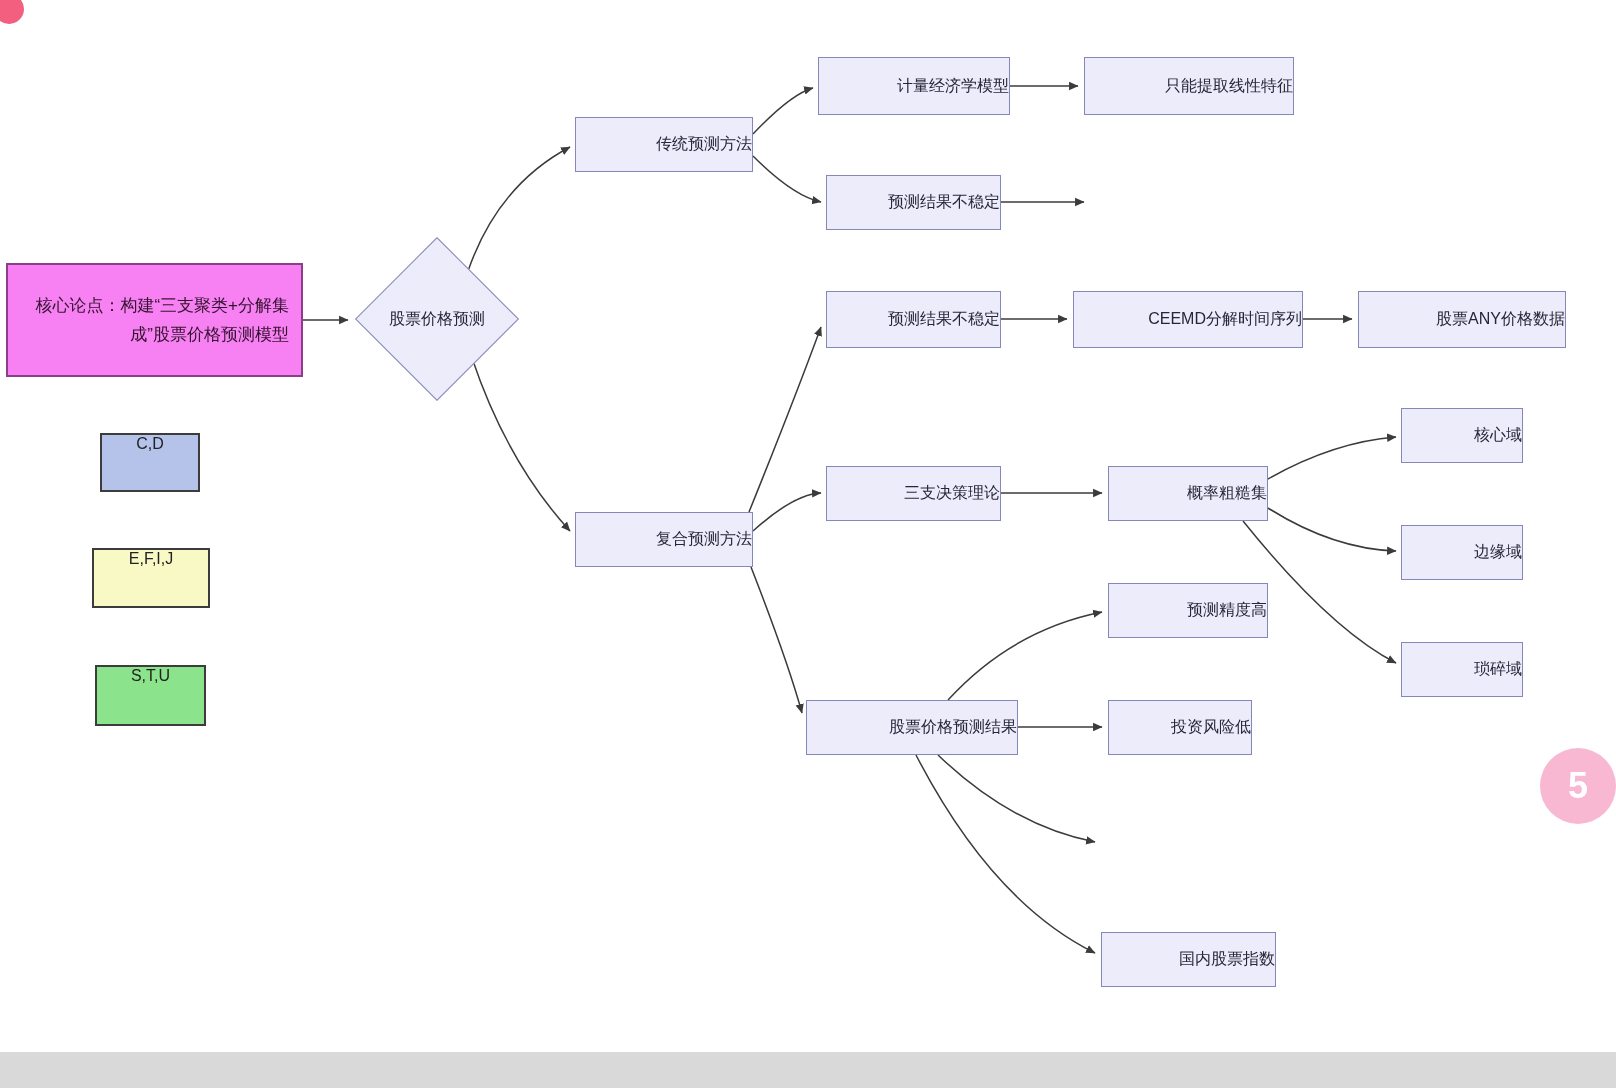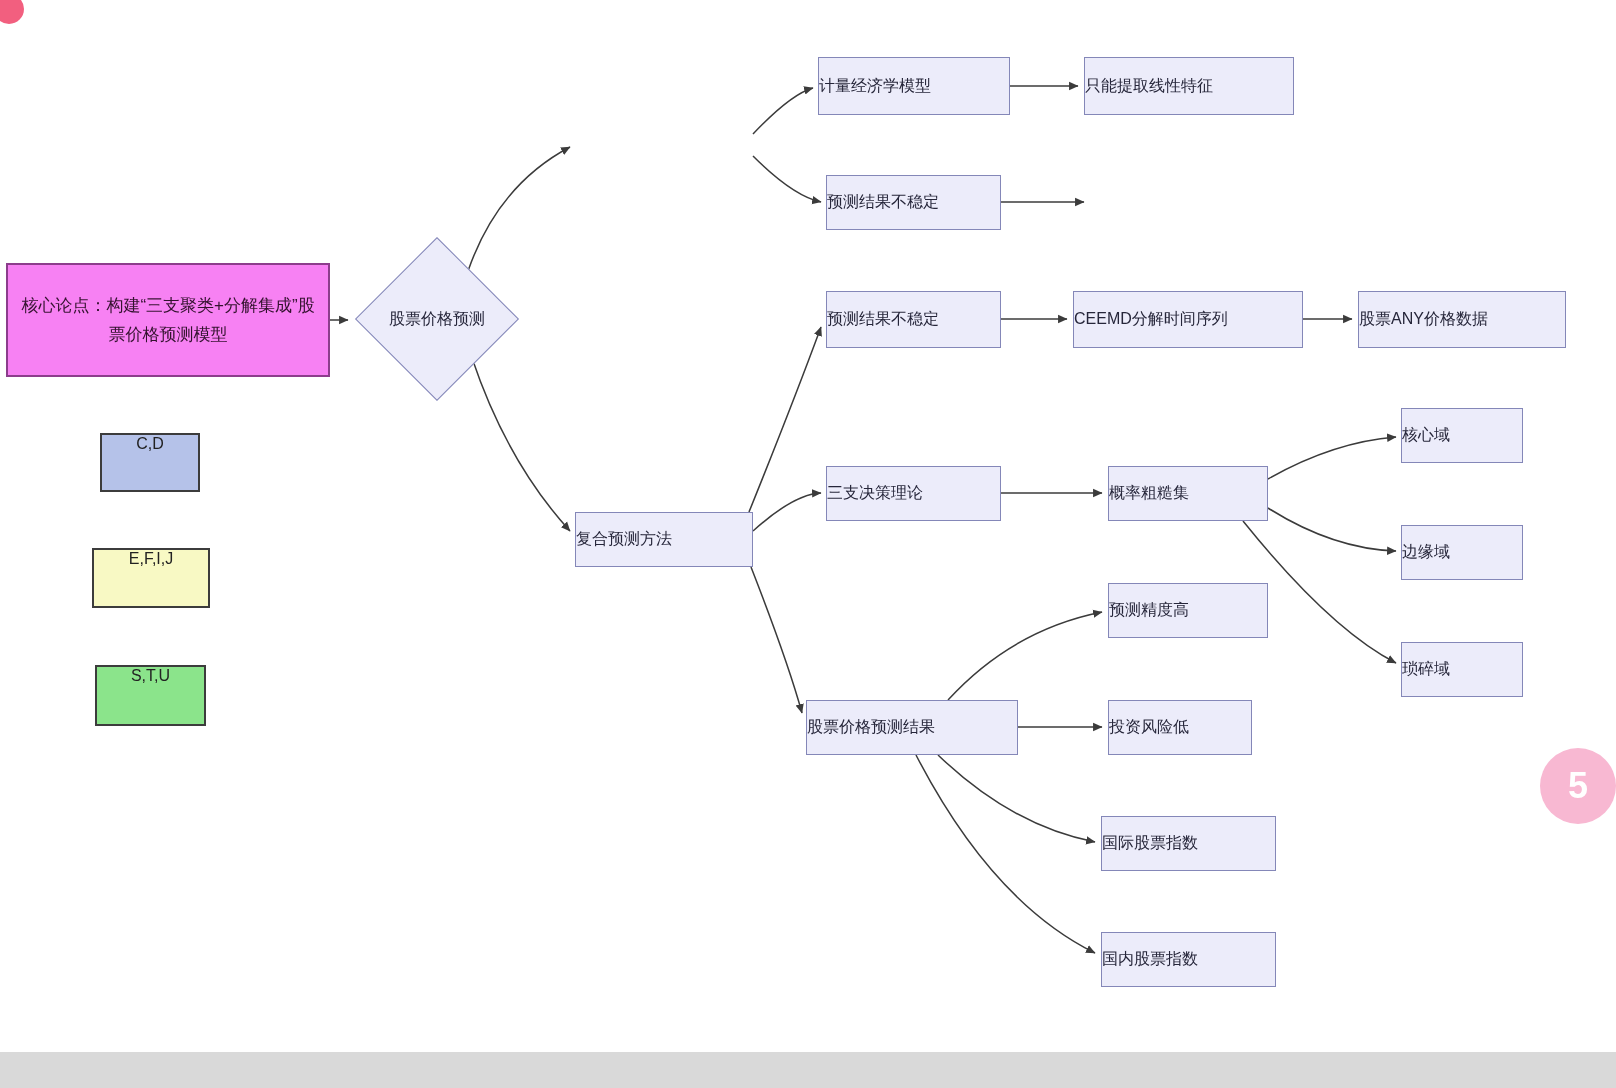--- a/index.html
+++ b/index.html
@@ -20,37 +20,37 @@
     width: 1616px; height: 1088px;
     pointer-events: none;
   }
 
   .node {
     position: absolute;
     background: #ececfa;
     border: 1.6px solid #8487b8;
     display: flex;
     align-items: center;
-    justify-content: flex-start;
+    justify-content: flex-end;
     text-align: center;
     font-size: 16px;
     color: #26263a;
     z-index: 2;
   }
 
   .root-box {
     position: absolute;
     left: 6px; top: 263px;
-    width: 324px; height: 114px;
+    width: 297px; height: 114px;
     background: #f781f3;
     border: 2px solid #8c3d8c;
     display: flex;
     align-items: center;
     justify-content: center;
-    text-align: center;
+    text-align: right;
     font-size: 17px;
     line-height: 29px;
     padding: 0 12px;
     color: #33122e;
     z-index: 2;
   }
 
   .diamond-wrap {
     position: absolute;
     left: 355px; top: 237px;
@@ -169,20 +169,23 @@
   <div class="legend-box legend-blue">
     <span>C,D</span>
   </div>
   <div class="legend-box legend-yellow">
     <span>E,F,I,J</span>
   </div>
   <div class="legend-box legend-green">
     <span>S,T,U</span>
   </div>
 
+  <div class="node" style="left:575px;top:117px;width:178px;height:55px">
+    <span>传统预测方法</span>
+  </div>
   <div class="node" style="left:818px;top:57px;width:192px;height:58px">
     <span>计量经济学模型</span>
   </div>
   <div class="node" style="left:1084px;top:57px;width:210px;height:58px">
     <span>只能提取线性特征</span>
   </div>
   <div class="node" style="left:826px;top:175px;width:175px;height:55px">
     <span>预测结果不稳定</span>
   </div>
   <div class="node" style="left:826px;top:291px;width:175px;height:57px">
@@ -214,23 +217,20 @@
   </div>
   <div class="node" style="left:1108px;top:583px;width:160px;height:55px">
     <span>预测精度高</span>
   </div>
   <div class="node" style="left:806px;top:700px;width:212px;height:55px">
     <span>股票价格预测结果</span>
   </div>
   <div class="node" style="left:1108px;top:700px;width:144px;height:55px">
     <span>投资风险低</span>
   </div>
-  <div class="node" style="left:1101px;top:816px;width:175px;height:55px">
-    <span>国际股票指数</span>
-  </div>
   <div class="node" style="left:1101px;top:932px;width:175px;height:55px">
     <span>国内股票指数</span>
   </div>
 
   <div class="badge">
     <span>5</span>
   </div>
 
   <div class="bottom-bar"></div>
 

